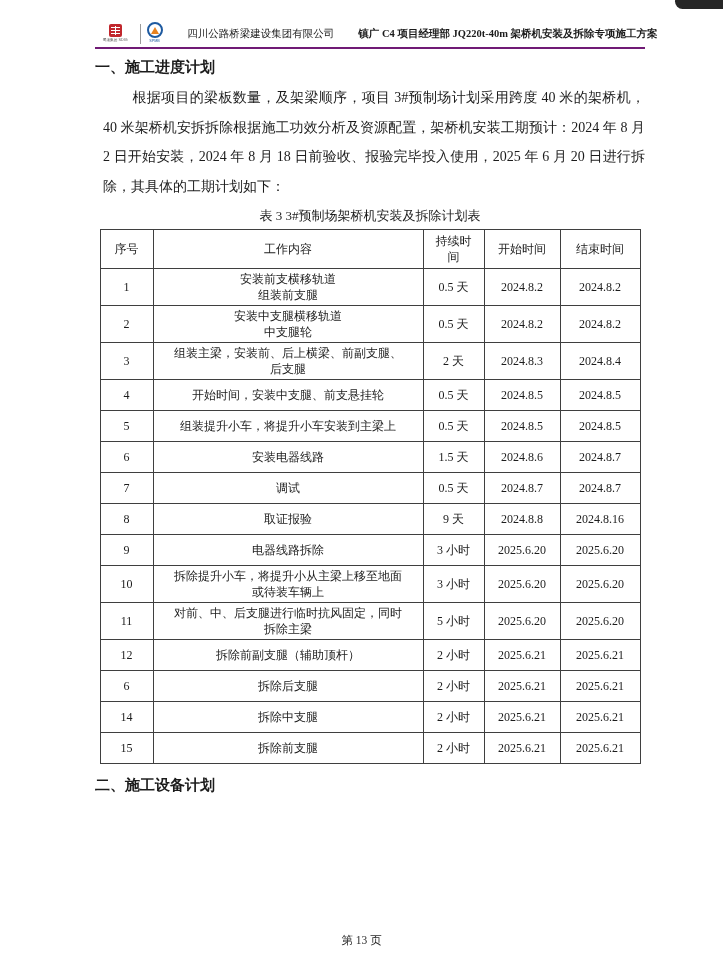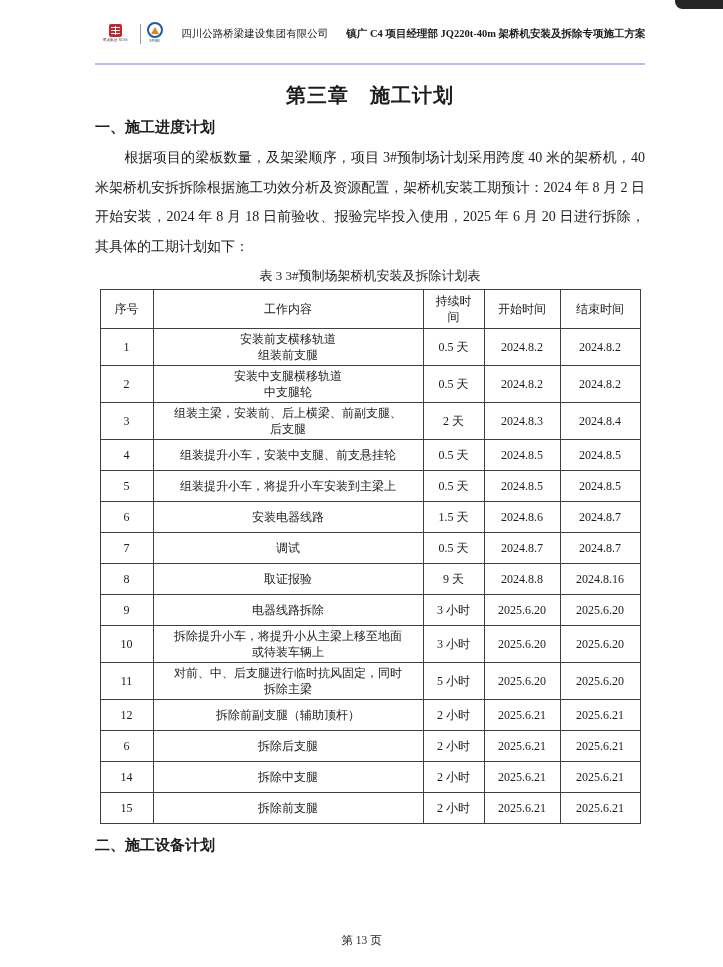--- a/index.html
+++ b/index.html
@@ -16,23 +16,23 @@
   .content{margin:0 78px 0 95px;width:550px;}
 
   
   .pill{
     position:absolute;top:-6px;right:-10px;width:58px;height:15px;
     background:var(--pill-color);border-radius:8px;
   }
 
   
   .doc-header{
-    padding-top:22px;padding-bottom:18px;
-    border-bottom:2px solid #c4b5fd;
-    display:flex;align-items:center;gap:18px;
+    padding-top:22px;padding-bottom:2px;
+    border-bottom:2px solid #701a75;
+    display:flex;align-items:center;gap:24px;
   }
   .logos{display:flex;align-items:center;gap:5px;flex:0 0 auto;}
   .logo-block{display:flex;flex-direction:column;align-items:center;}
   .sdig-mark{
     width:13px;height:13px;background:var(--logo-red);position:relative;border-radius:2px;
   }
   .sdig-mark::before{
     content:"";position:absolute;left:2px;right:2px;top:6px;height:1px;background:#fff;
     box-shadow:0 -3px 0 #fff,0 3px 0 #fff;
   }
@@ -66,21 +66,21 @@
   }
   .section-title{
     margin:7px 0 0 0;
     font-family:"Liberation Sans","DejaVu Sans",sans-serif;
     font-weight:bold;font-size:15px;line-height:22px;
   }
   .section-title.second{margin-top:10px;}
 
   
   .body-para{
-    margin:5px 0 0 0;font-size:14px;line-height:29.5px;
+    margin:5px 0 0 8px;font-size:14px;line-height:29.5px;
     text-indent:2.1em;text-align:justify;
   }
 
   
   .tbl-caption{
     margin:6px 0 5px 0;text-align:center;font-weight:normal;font-size:13px;line-height:17px;
   }
   table.schedule{
     width:540px;margin:0 auto;border-collapse:collapse;table-layout:fixed;
   }
@@ -121,21 +121,20 @@
       <div class="logo-divider"></div>
       <div class="logo-block">
         <div class="spmb-mark"></div>
         <div class="logo-caption blue">SPMB</div>
       </div>
     </div>
     <span class="hdr-company">四川公路桥梁建设集团有限公司</span>
     <span class="hdr-title">镇广 C4 项目经理部 JQ220t-40m 架桥机安装及拆除专项施工方案</span>
   </div>
 
-  <h1 class="chapter-title">第三章　施工计划</h1>
 
   <h2 class="section-title">一、施工进度计划</h2>
 
   <p class="body-para">根据项目的梁板数量，及架梁顺序，项目 3#预制场计划采用跨度 40 米的架桥机，40 米架桥机安拆拆除根据施工功效分析及资源配置，架桥机安装工期预计：2024 年 8 月 2 日开始安装，2024 年 8 月 18 日前验收、报验完毕投入使用，2025 年 6 月 20 日进行拆除，其具体的工期计划如下：</p>
 
   <div class="tbl-caption">表 3  3#预制场架桥机安装及拆除计划表</div>
 
   <table class="schedule">
     <colgroup>
       <col class="c-no">
@@ -174,21 +173,21 @@
         <tr>
           <td>3</td>
           <td>组装主梁，安装前、后上横梁、前副支腿、
 后支腿</td>
           <td>2 天</td>
           <td>2024.8.3</td>
           <td>2024.8.4</td>
         </tr>
         <tr>
           <td>4</td>
-          <td>组装提升小车，安装中支腿、前支悬挂轮</td>
+          <td>开始时间，安装中支腿、前支悬挂轮</td>
           <td>0.5 天</td>
           <td>2024.8.5</td>
           <td>2024.8.5</td>
         </tr>
         <tr>
           <td>5</td>
           <td>组装提升小车，将提升小车安装到主梁上</td>
           <td>0.5 天</td>
           <td>2024.8.5</td>
           <td>2024.8.5</td>

